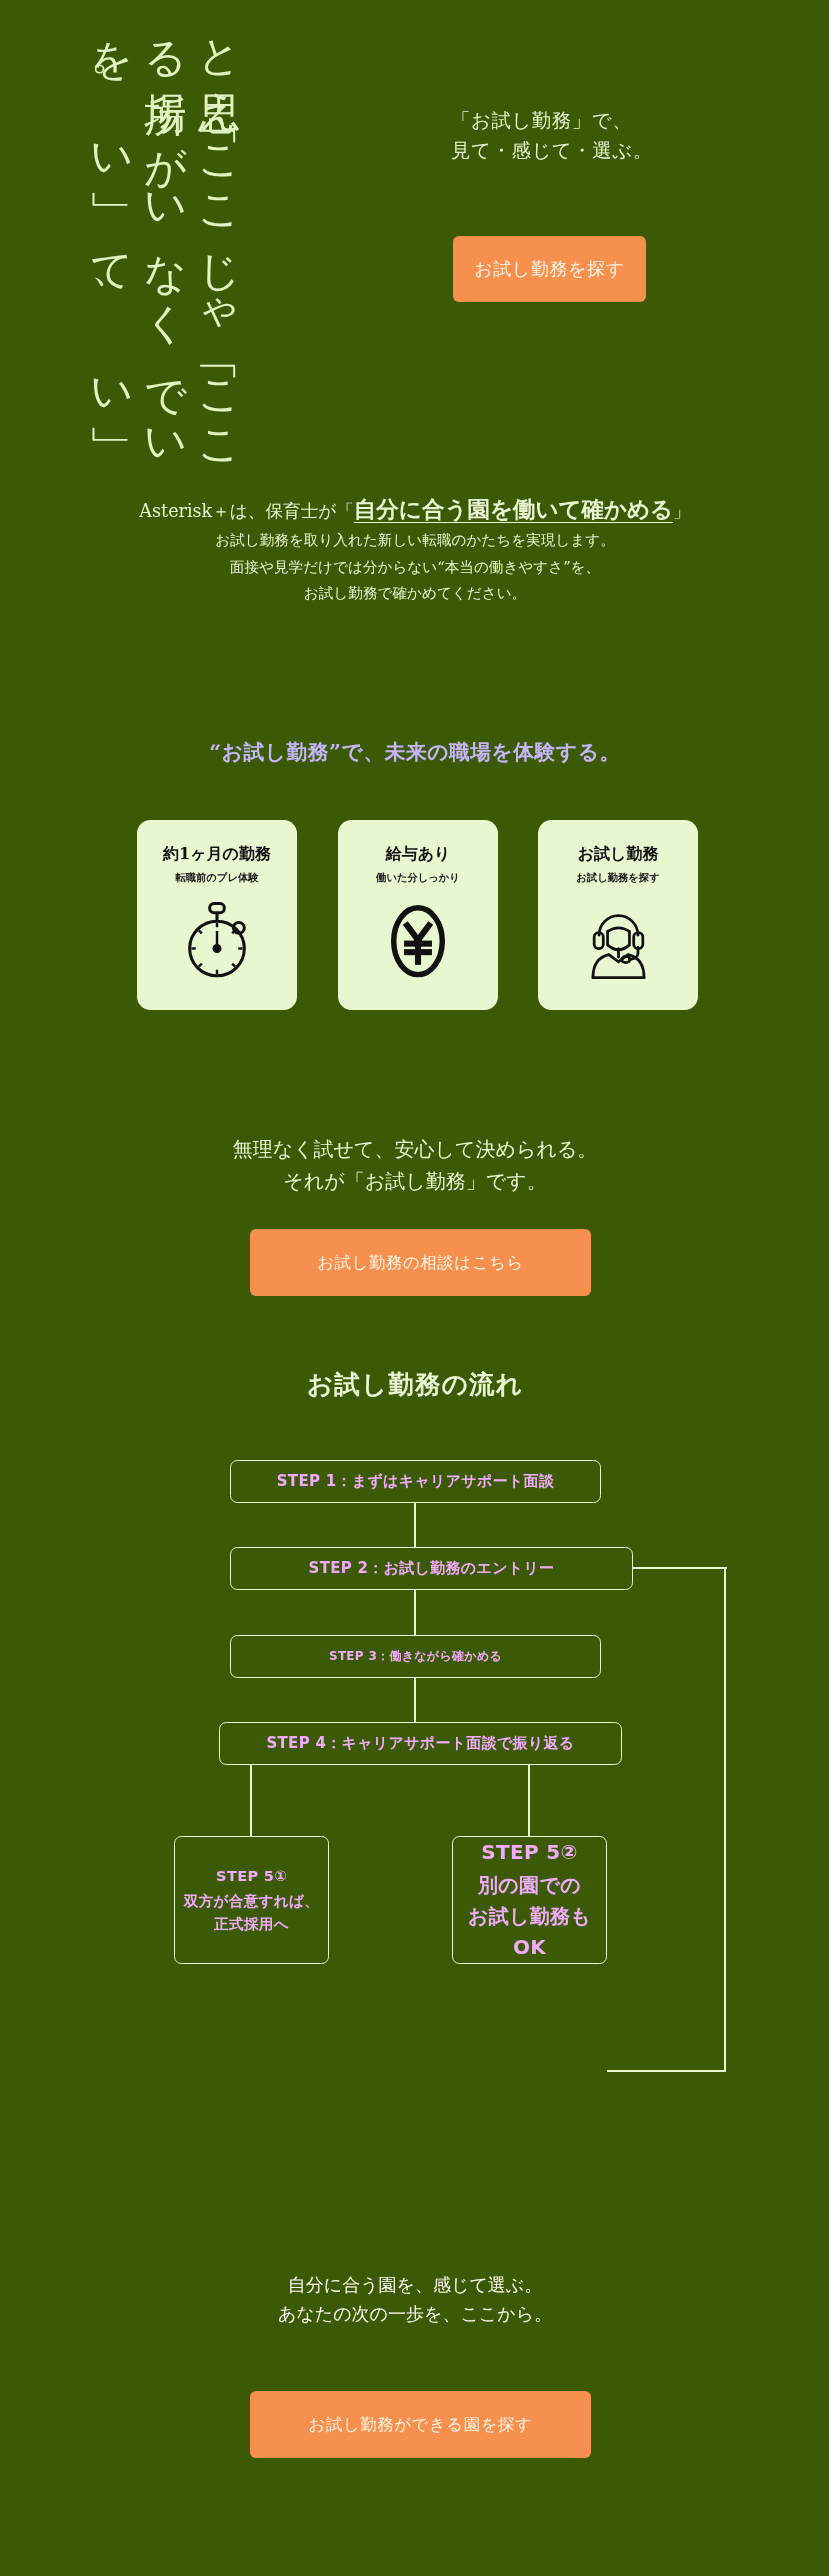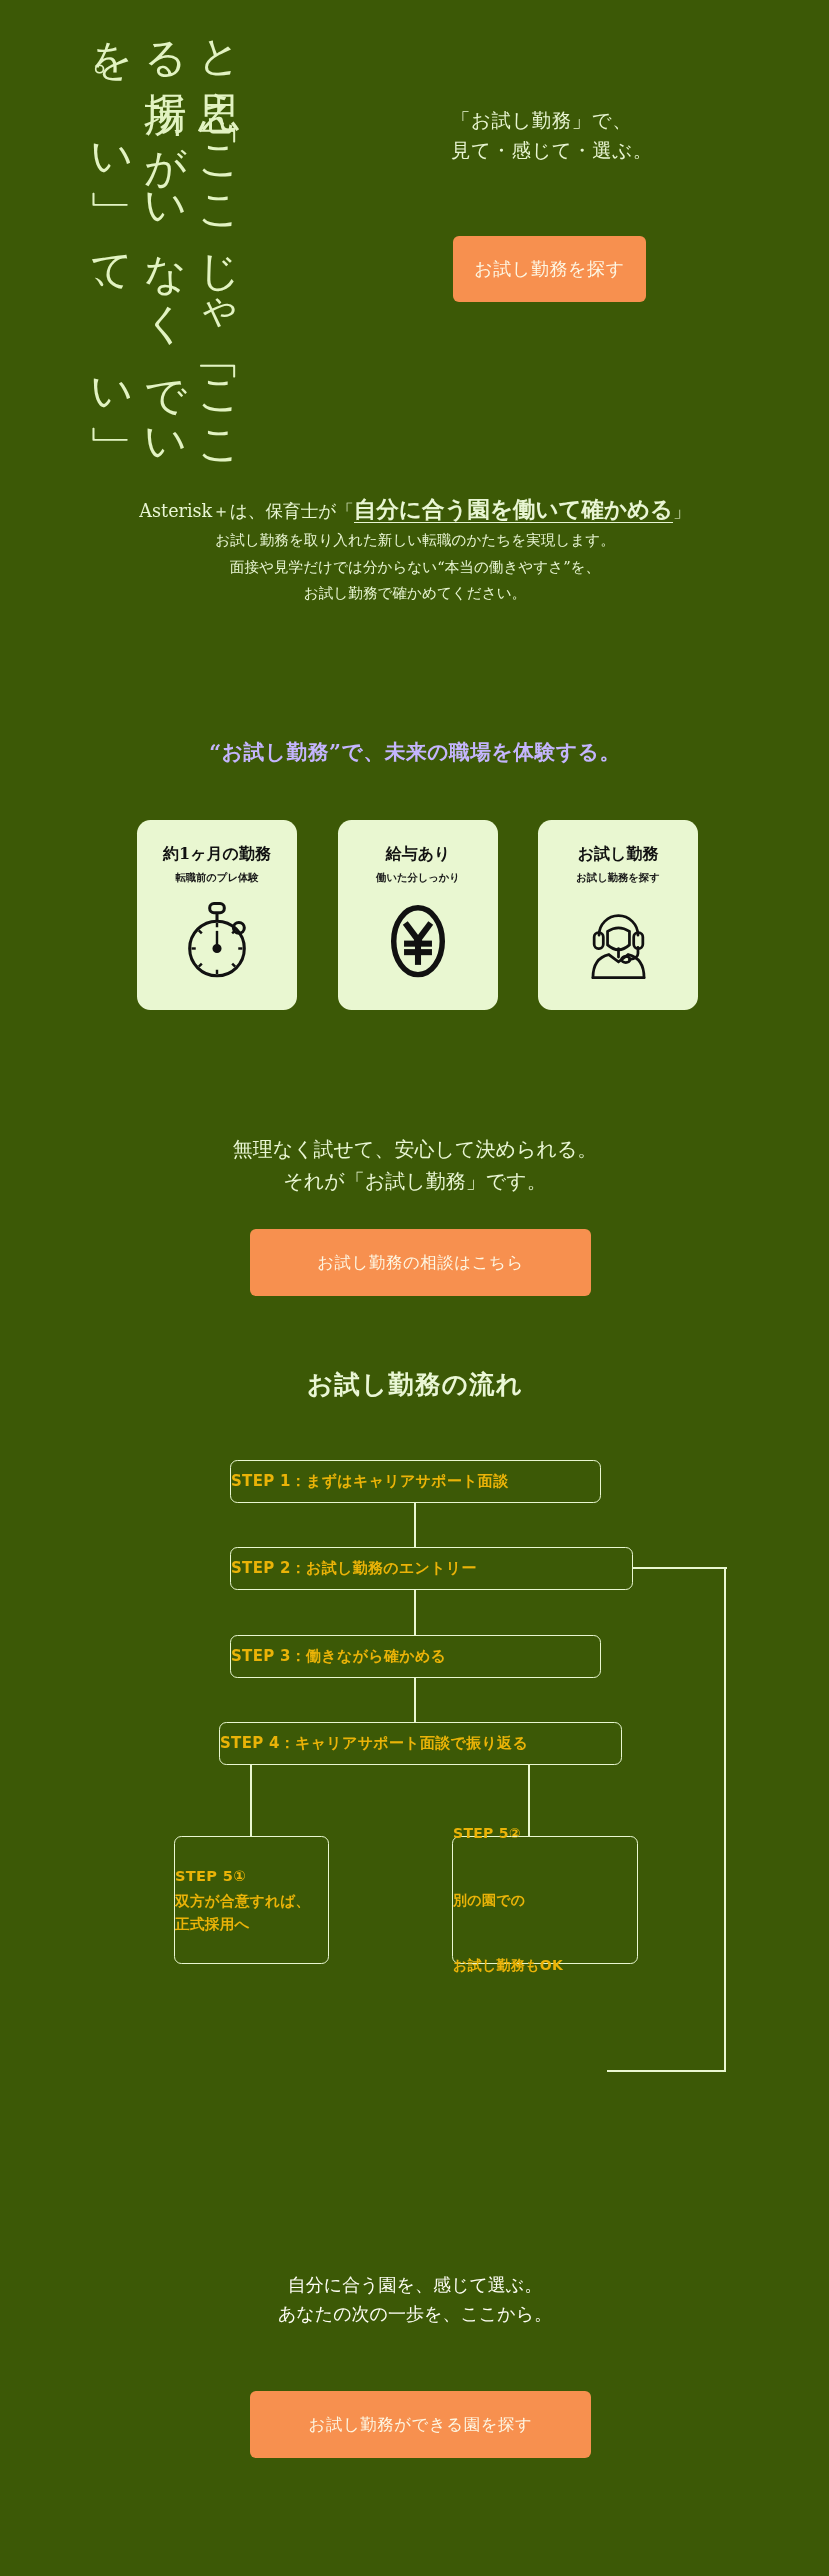--- a/index.html
+++ b/index.html
@@ -89,32 +89,32 @@
 
   
   .flow-title {
     position:absolute; left:0; top:1367px; width:830px; text-align:center;
     font-family:"DejaVu Sans","Liberation Sans",sans-serif;
     font-size:25.5px; font-weight:700; color:#eaf7d5; letter-spacing:1.2px;
   }
   .flow { position:absolute; left:0; top:0; width:830px; height:2576px; pointer-events:none; }
   .fbox {
     position:absolute; border:1.8px solid #e9f7d1; border-radius:7.3px;
-    display:flex; flex-direction:column; align-items:flex-start; justify-content:center;
-    color:#eab308; background:transparent;
+    display:flex; flex-direction:column; align-items:center; justify-content:center;
+    color:#f0abfc; background:transparent;
     font-family:"DejaVu Sans","Liberation Sans",sans-serif;
     font-weight:700; letter-spacing:0.3px; text-align:center;
     pointer-events:auto; cursor:pointer;
   }
   #step1 { left:230px; top:1460px; width:371px; height:43px; font-size:15px; }
   #step2 { left:230px; top:1547px; width:403px; height:43px; font-size:15px; }
-  #step3 { left:230px; top:1635px; width:371px; height:43px; font-size:15px; }
+  #step3 { left:230px; top:1635px; width:371px; height:43px; font-size:12px; }
   #step4 { left:219px; top:1722px; width:403px; height:43px; font-size:15px; }
   #step5a { left:174px; top:1836px; width:155px; height:128px; font-size:14.6px; line-height:1.55; }
-  #step5b { left:452px; top:1836px; width:186px; height:128px; font-size:14px; line-height:1.55;gap:43px; }
+  #step5b { left:452px; top:1836px; width:155px; height:128px; font-size:20px; line-height:1.55; }
   .fbox .l1 { margin-bottom:2.4px; }
   .conn { position:absolute; background:#e9f7d1; pointer-events:none; }
 
   
   .outro {
     position:absolute; left:0; top:2270px; width:830px; text-align:center;
     font-family:"DejaVu Serif","Liberation Serif",serif;
     font-size:18px; line-height:1.62; color:#fdfdf4;
   }
   .outro-btn { position:absolute; left:250px; top:2391px; width:341px; height:67px; font-size:16.4px; }

